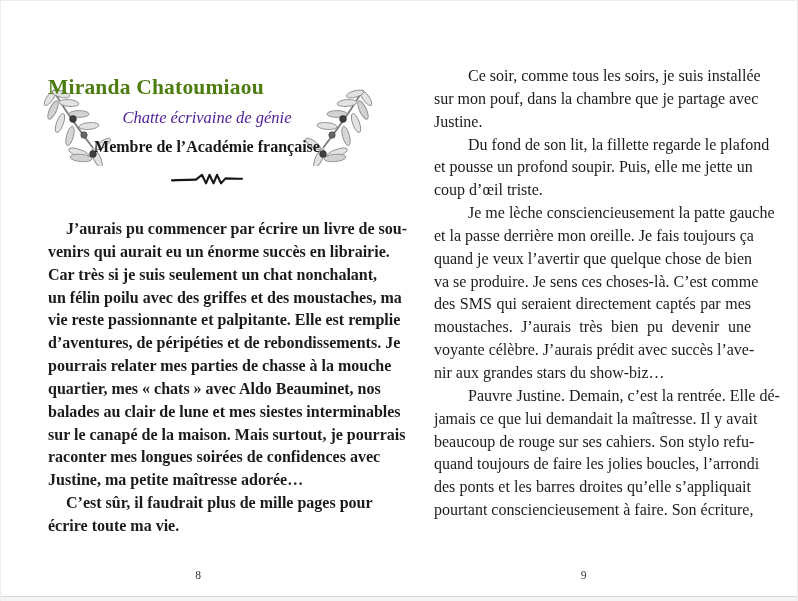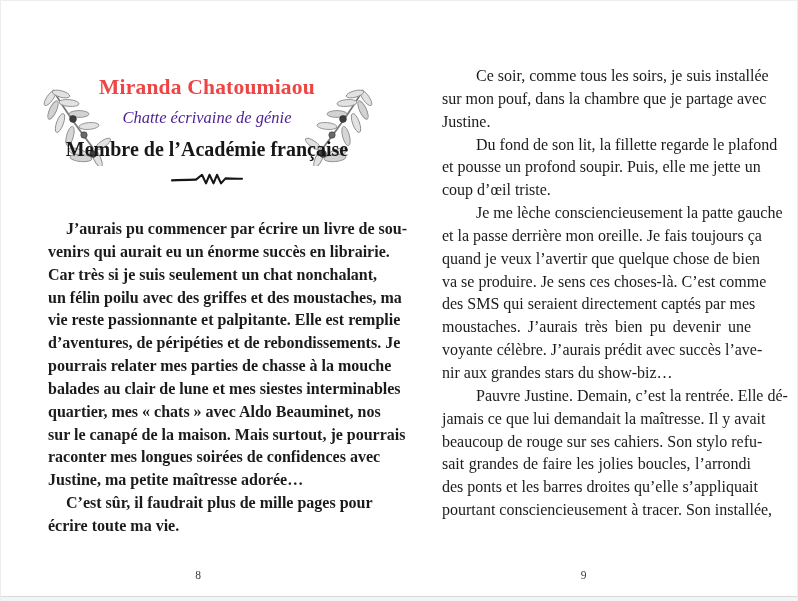--- a/index.html
+++ b/index.html
@@ -10,45 +10,45 @@
     font-family:"Liberation Serif","DejaVu Serif",serif;
     color:#1b1b1b;
   }
   .page{position:absolute;top:0;height:100%;}
   .page-left{left:47px;width:318px;--ind:18px;}
   .page-right{left:433px;width:317px;--ind:34px;}
 
   
   .hdr-title{
     position:absolute;top:74px;left:0;width:100%;margin:0;
-    font-size:21.5px;font-weight:bold;text-align:center;
-    letter-spacing:.2px;color:#ef4444;white-space:nowrap;
+    font-size:21.5px;font-weight:bold;text-align:left;
+    letter-spacing:.2px;color:#4d7c0f;white-space:nowrap;
   }
   .hdr-subtitle{
     position:absolute;top:107px;left:0;width:100%;
     font-style:italic;font-size:16.5px;text-align:center;color:#4c1d95;white-space:nowrap;
   }
   .hdr-membership{
     position:absolute;top:137px;left:0;width:100%;
-    font-weight:bold;font-size:20px;text-align:center;color:#171717;white-space:nowrap;
+    font-weight:bold;font-size:16px;text-align:center;color:#171717;white-space:nowrap;
   }
   .branch{position:absolute;top:85px;width:76px;height:80px;}
   .branch svg{display:block;width:100%;height:100%;}
   .branch-l{left:-9px;}
   .branch-r{left:253px;transform:scaleX(-1);}
   .divider{position:absolute;top:171px;left:0;width:100%;text-align:center;}
   .divider svg{display:inline-block;}
 
   
   .body-text{
     position:absolute;left:0;right:0;
     font-size:16px;line-height:22.85px;
   }
   .body-left{top:217px;font-weight:bold;}
-  .body-right{top:64px;margin-left:8px;}
+  .body-right{top:64px;}
   .line{
     text-align:justify;text-align-last:justify;
     white-space:nowrap;height:22.85px;
   }
   .line.first{padding-left:var(--ind);}
   .line.para-end{text-align-last:left;}
 
   .pagenum{
     position:absolute;top:568px;left:0;width:100%;text-align:center;
     transform:translateX(-9px);
@@ -129,22 +129,22 @@
     </div>
 
     <div class="body-text body-left" id="left-body">
         <div class="line first">J’aurais pu commencer par écrire un livre de sou-</div>
         <div class="line">venirs qui aurait eu un énorme succès en librairie.</div>
         <div class="line">Car très si je suis seulement un chat nonchalant,</div>
         <div class="line">un félin poilu avec des griffes et des moustaches, ma</div>
         <div class="line">vie reste passionnante et palpitante. Elle est remplie</div>
         <div class="line">d’aventures, de péripéties et de rebondissements. Je</div>
         <div class="line">pourrais relater mes parties de chasse à la mouche</div>
+        <div class="line">quartier, mes « chats » avec Aldo Beauminet, nos</div>
         <div class="line">balades au clair de lune et mes siestes interminables</div>
-        <div class="line">quartier, mes « chats » avec Aldo Beauminet, nos</div>
         <div class="line">sur le canapé de la maison. Mais surtout, je pourrais</div>
         <div class="line">raconter mes longues soirées de confidences avec</div>
         <div class="line para-end">Justine, ma petite maîtresse adorée…</div>
         <div class="line first">C’est sûr, il faudrait plus de mille pages pour</div>
         <div class="line para-end">écrire toute ma vie.</div>
       </div>
 
     <div class="pagenum">8</div>
   </div>
 
@@ -160,21 +160,21 @@
         <div class="line">et la passe derrière mon oreille. Je fais toujours ça</div>
         <div class="line">quand je veux l’avertir que quelque chose de bien</div>
         <div class="line">va se produire. Je sens ces choses-là. C’est comme</div>
         <div class="line">des SMS qui seraient directement captés par mes</div>
         <div class="line">moustaches. J’aurais très bien pu devenir une</div>
         <div class="line">voyante célèbre. J’aurais prédit avec succès l’ave-</div>
         <div class="line para-end">nir aux grandes stars du show-biz…</div>
         <div class="line first">Pauvre Justine. Demain, c’est la rentrée. Elle dé-</div>
         <div class="line">jamais ce que lui demandait la maîtresse. Il y avait</div>
         <div class="line">beaucoup de rouge sur ses cahiers. Son stylo refu-</div>
-        <div class="line">sait grandes de faire les jolies boucles, l’arrondi</div>
+        <div class="line">quand toujours de faire les jolies boucles, l’arrondi</div>
         <div class="line">des ponts et les barres droites qu’elle s’appliquait</div>
-        <div class="line">pourtant consciencieusement à tracer. Son installée,</div>
+        <div class="line">pourtant consciencieusement à faire. Son écriture,</div>
       </div>
     <div class="pagenum">9</div>
   </div>
 
   <div class="bottom-edge"></div>
 </div>
 
 </body></html>

